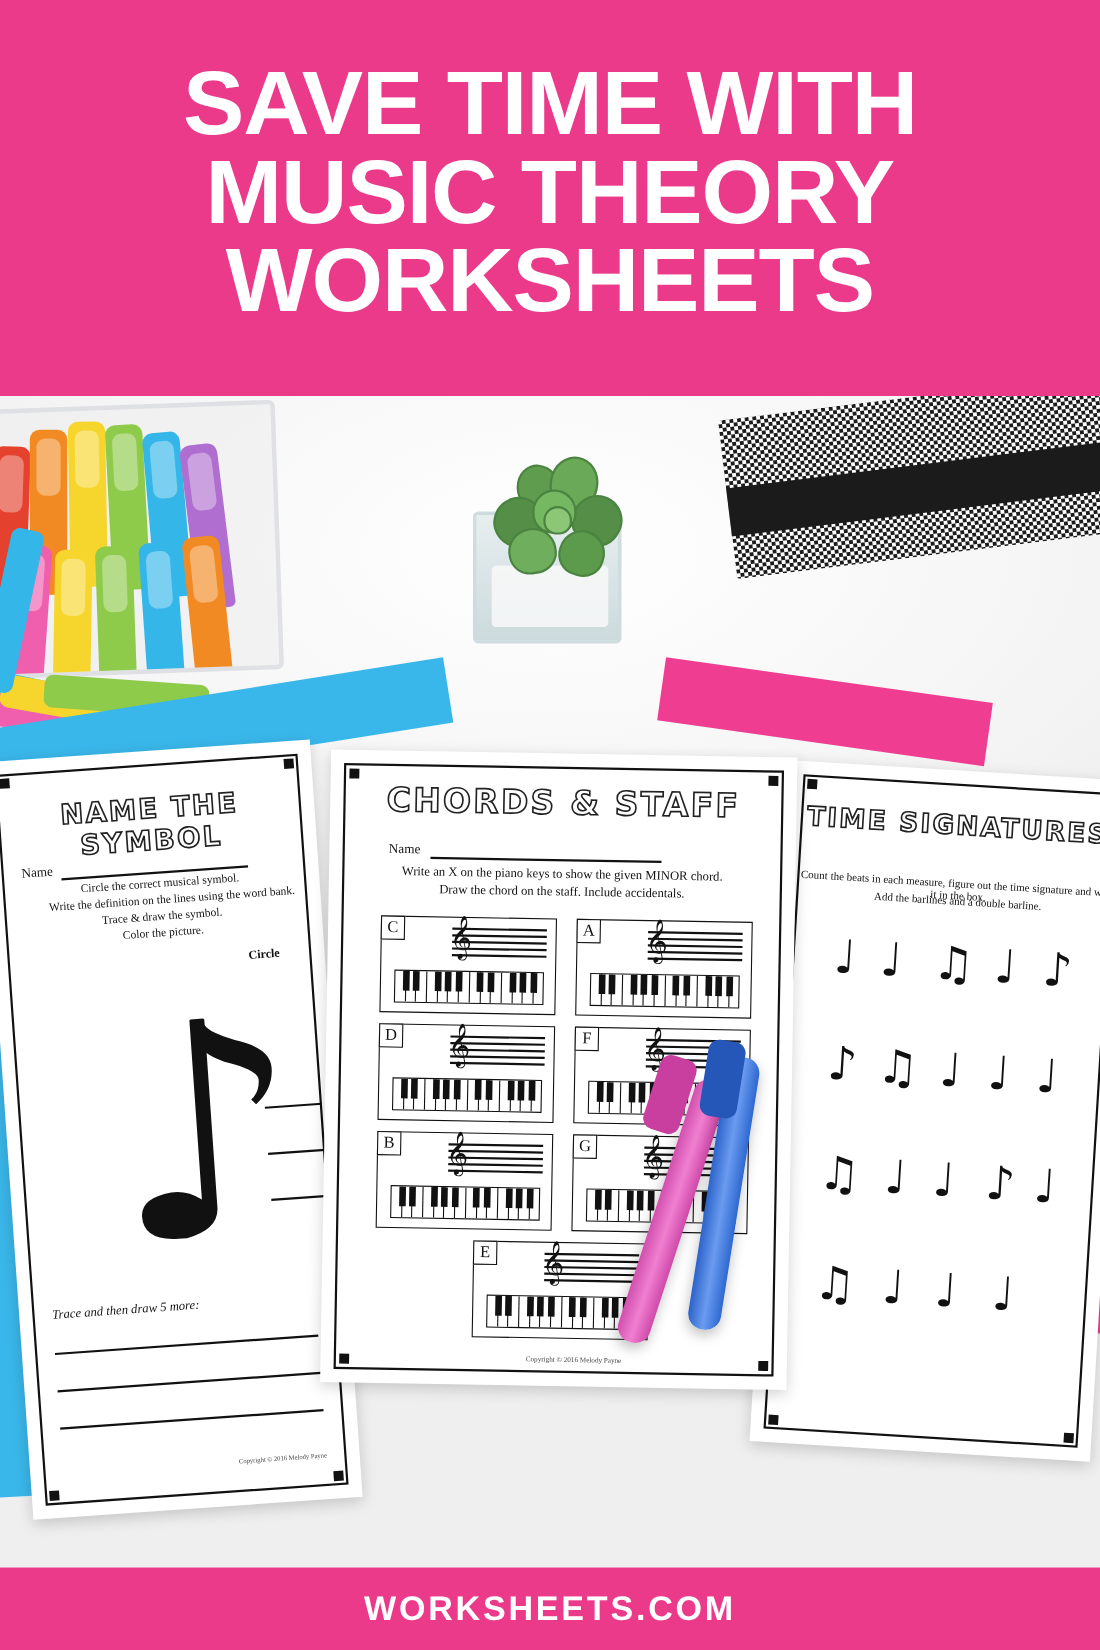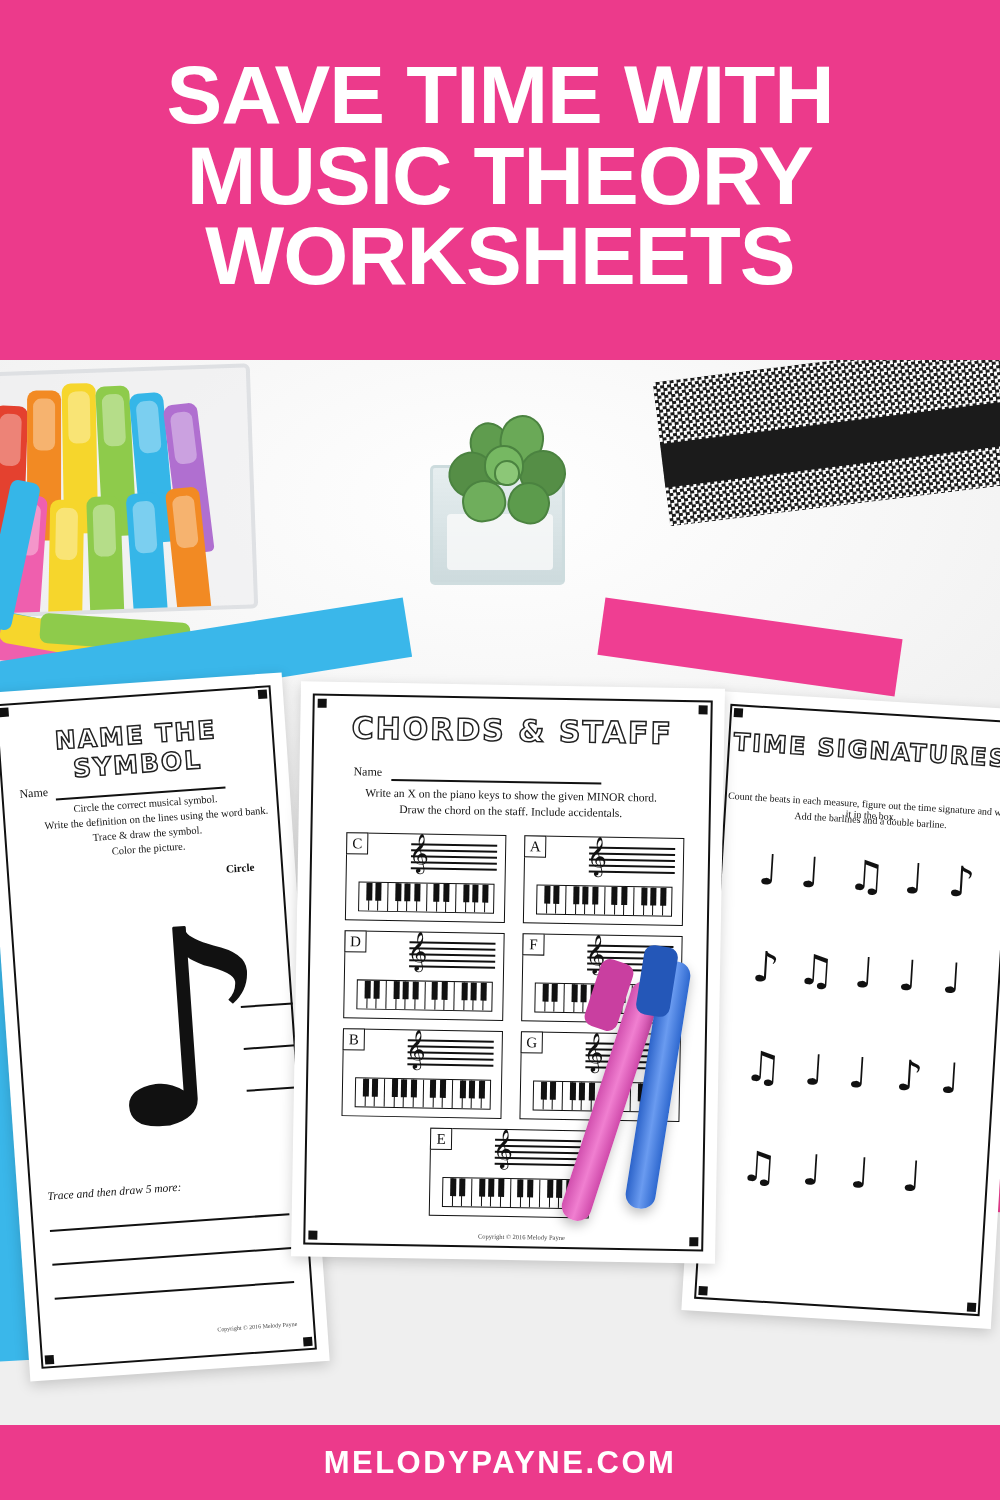--- a/index.html
+++ b/index.html
@@ -629,14 +629,14 @@
   </div>
 
   <div class="marker" style="left:596px; top:616px; width:30px; height:250px; background:linear-gradient(90deg,#d14fae,#f07fd0,#cf49aa); transform:rotate(18deg); box-shadow:0 5px 12px rgba(0,0,0,0.25);"></div>
   <div class="marker-cap" style="left:592px; top:600px; width:34px; height:70px; background:#c93fa0; transform:rotate(18deg);"></div>
 
   <div class="marker" style="left:643px; top:600px; width:30px; height:250px; background:linear-gradient(90deg,#2c63c9,#6a9bf0,#2e68cf); transform:rotate(9deg); box-shadow:0 5px 12px rgba(0,0,0,0.25);"></div>
   <div class="marker-cap" style="left:640px; top:586px; width:34px; height:70px; background:#2457b8; transform:rotate(9deg);"></div>
 </div>
 
 <div class="footer">
-  <div class="footer-text">MELODYPAYNE.COM</div>
+  <div class="footer-text">WORKSHEETS.COM</div>
 </div>
 
 </body></html>

